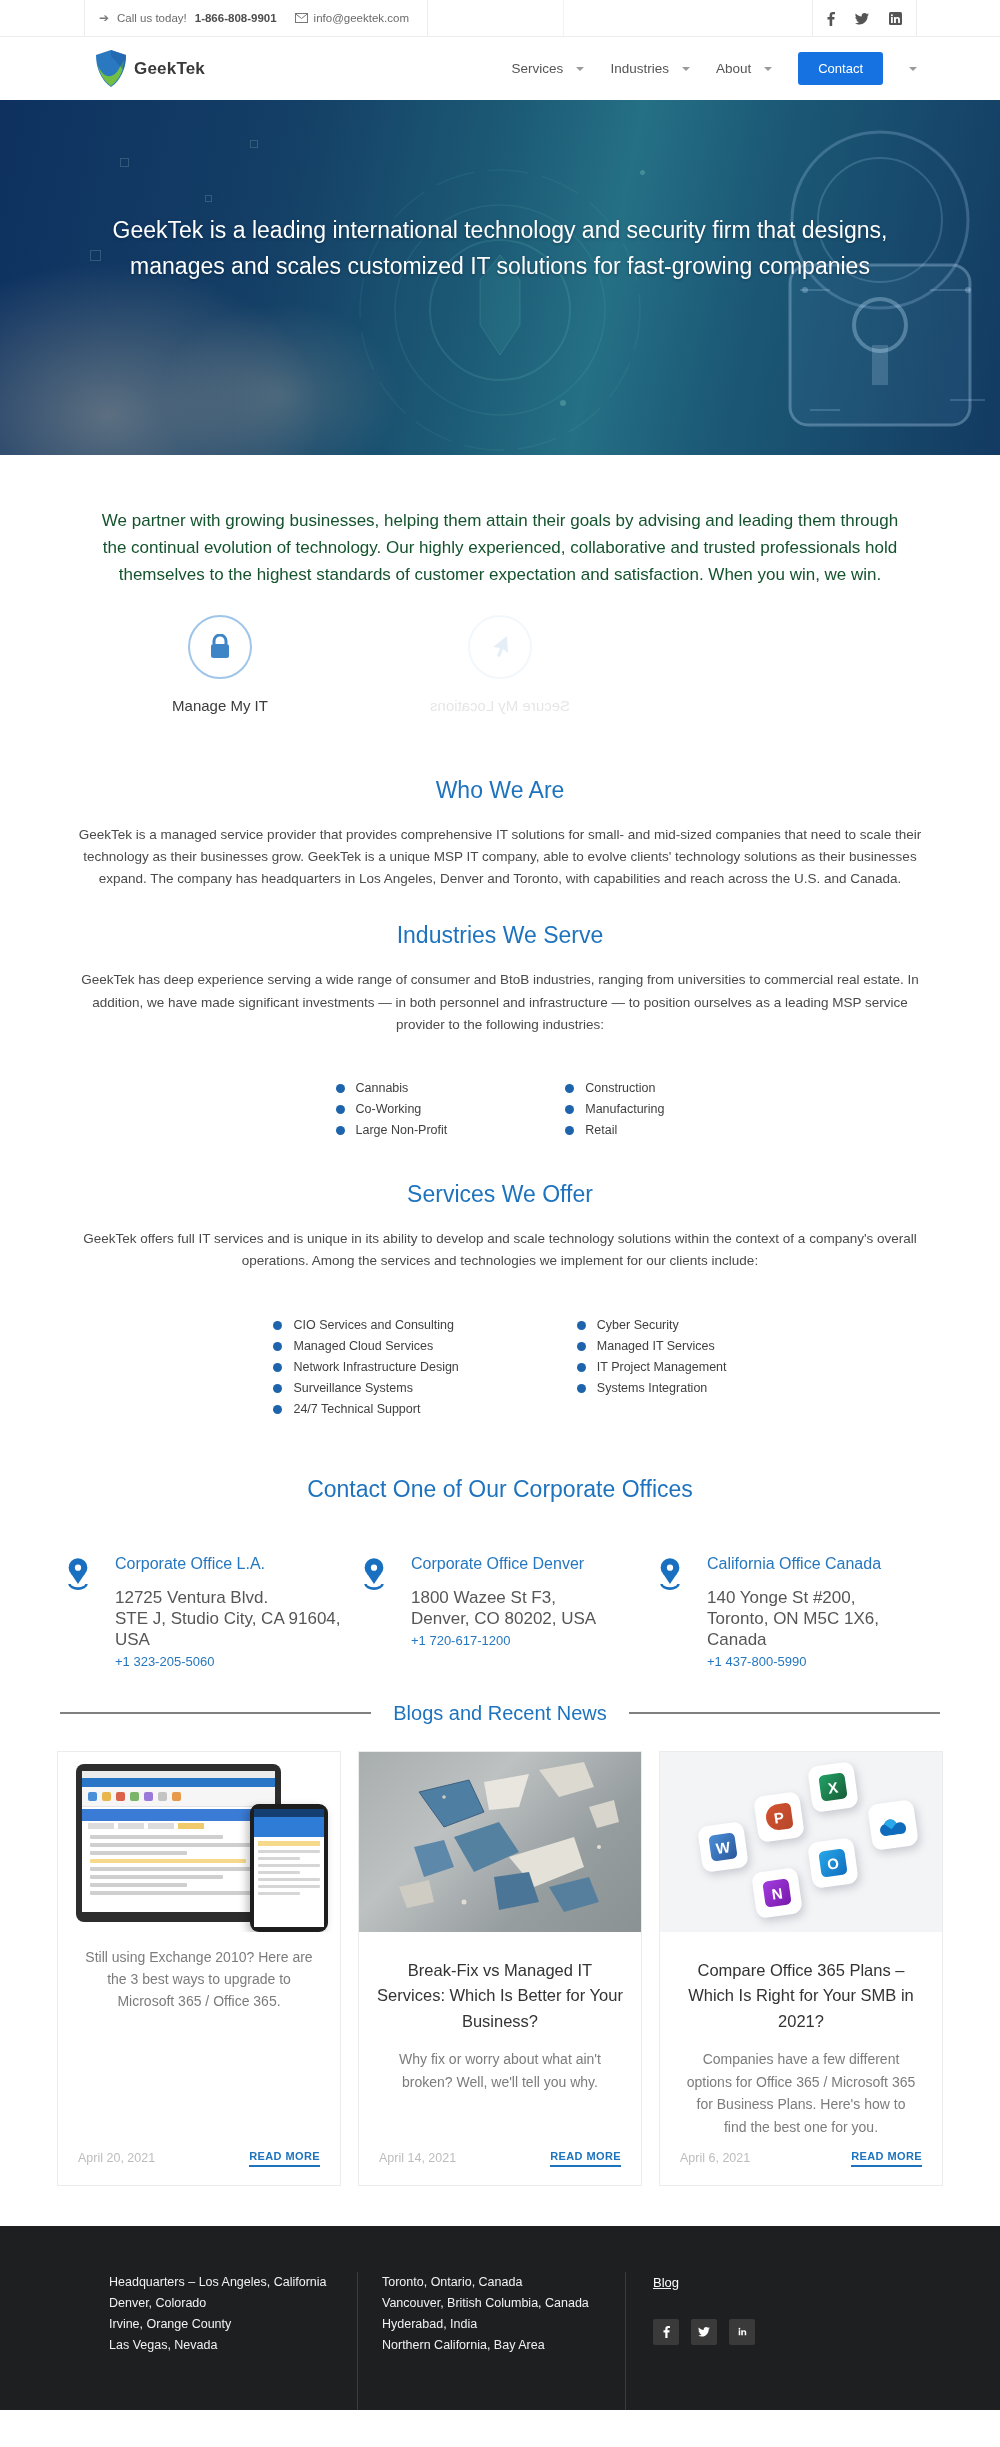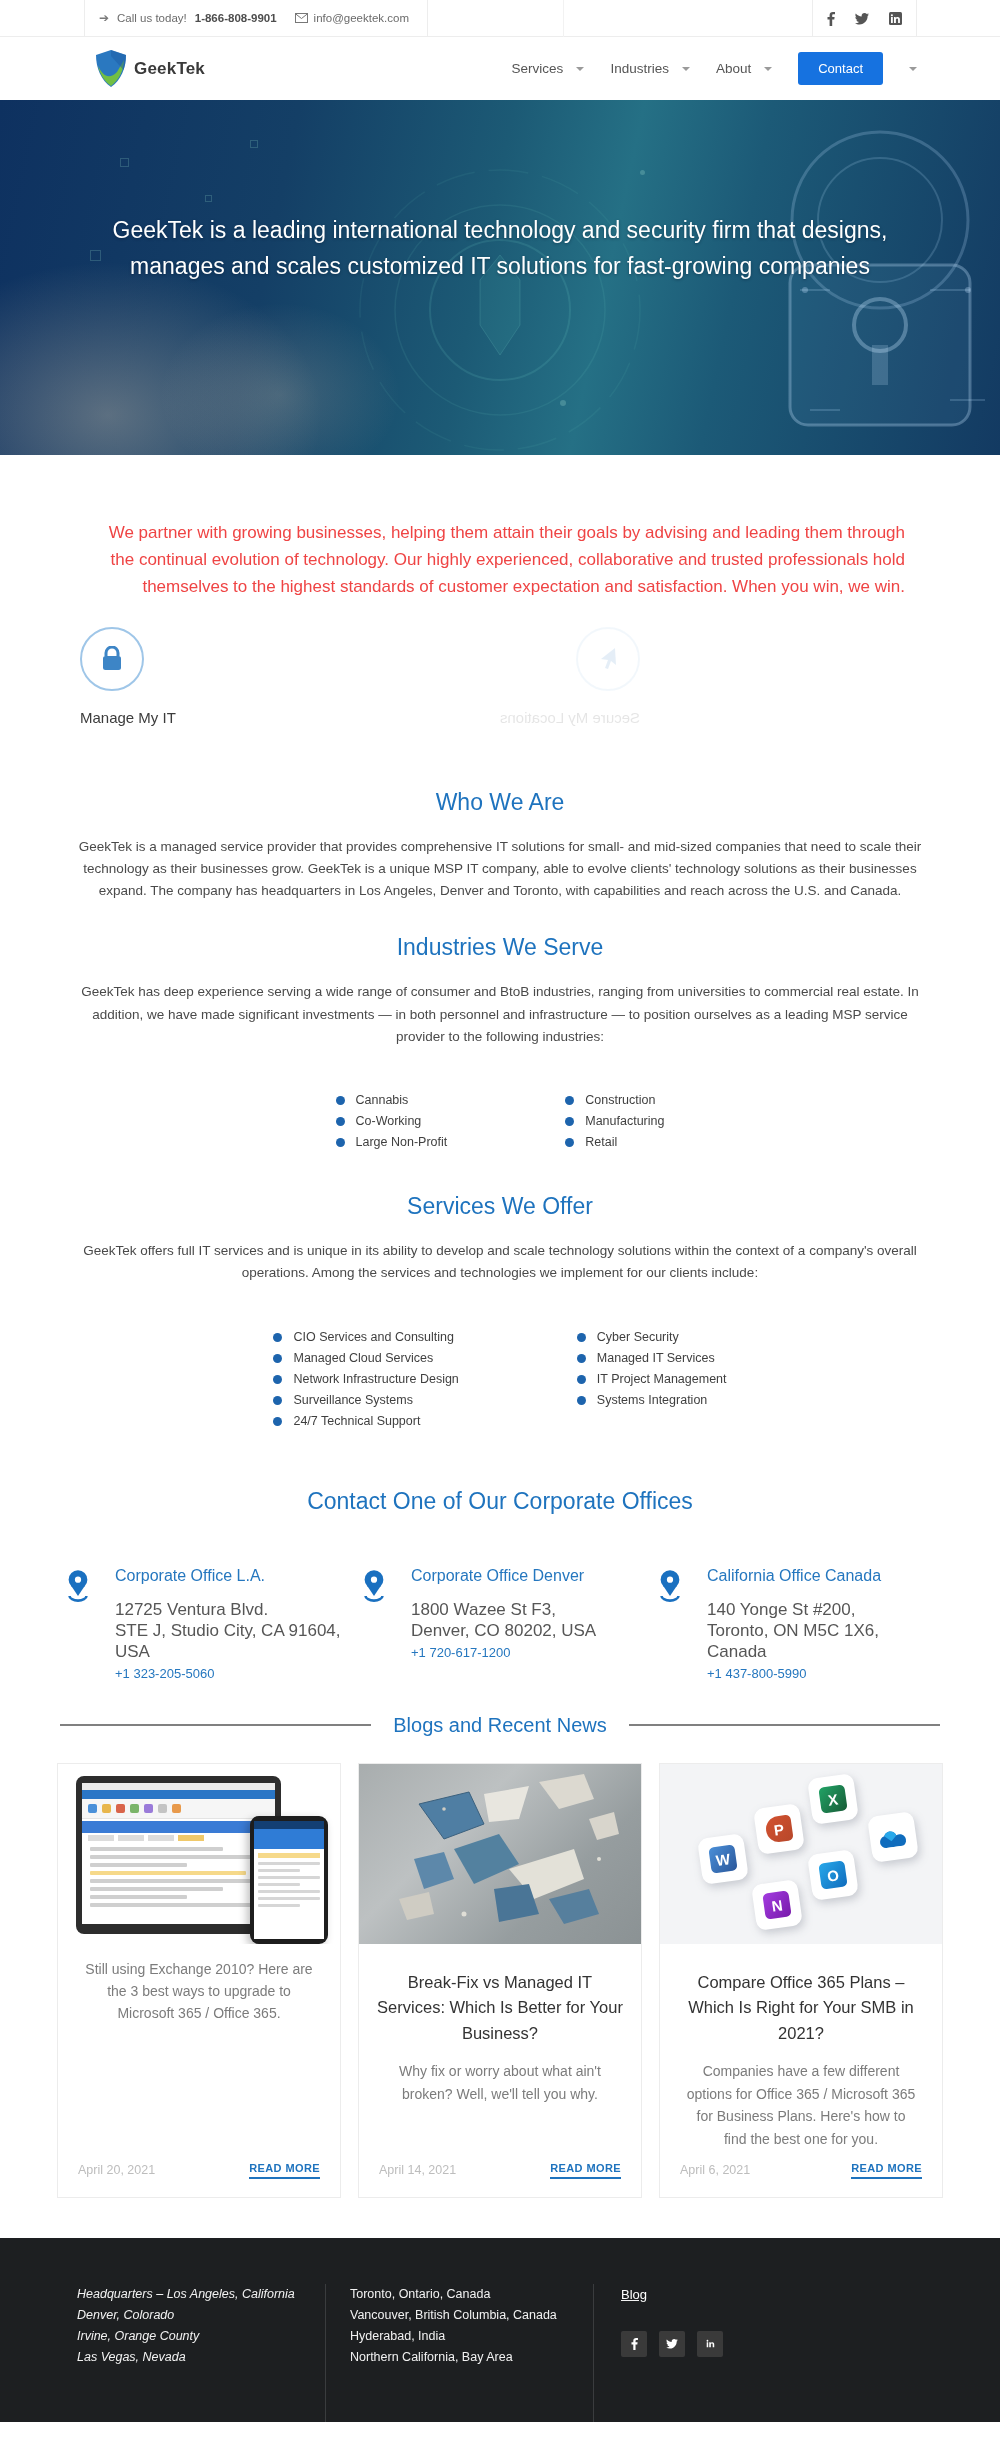--- a/index.html
+++ b/index.html
@@ -35,25 +35,25 @@
     background:radial-gradient(ellipse at 50% 50%, rgba(220,200,175,.22), rgba(220,200,175,0) 65%); }
   .hero svg.rings { position:absolute; left:330px; top:60px; opacity:.9; }
   .hero svg.lockart { position:absolute; right:-10px; top:10px; }
   .bit { position:absolute; border:1px solid rgba(150,225,205,.22); }
   .dotbit { position:absolute; background:rgba(170,230,215,.25); border-radius:50%; }
   .hero-text { position:relative; z-index:3; width:780px; margin:0 auto; padding-top:112px; text-align:center;
     color:#fff; font-size:23px; line-height:1.58; font-weight:400; text-shadow:0 1px 3px rgba(0,20,40,.4); }
 
   
   .intro { padding-top:48px; }
-  .intro p { width:810px; margin:16px auto; text-align:right; color:#ef4444; font-size:17px; line-height:1.6; }
+  .intro p { width:810px; margin:4px auto; text-align:center; color:#14532d; font-size:17px; line-height:1.6; }
 
   
   .quick-row { margin-top:26px; margin-left:80px; display:flex; height:118px; }
-  .quick-item { width:280px; display:flex; flex-direction:column; cursor:pointer; }
+  .quick-item { width:280px; display:flex; flex-direction:column; align-items:center; cursor:pointer; }
   .quick-circle { width:64px; height:64px; border:2px solid #9fc6e8; border-radius:50%; display:flex; align-items:center; justify-content:center; }
   .quick-label { margin-top:18px; font-size:15px; color:#3c3c3c; }
   .quick-faded { transform:scaleX(-1); opacity:.13; }
 
   
   .section-h { text-align:center; color:#1e73be; font-size:23px; font-weight:400; }
   .section-p { width:860px; margin:20px auto 0; text-align:center; font-size:13.5px; color:#4a4a4a; line-height:1.65; }
 
   .list-wrap { display:flex; justify-content:center; gap:118px; margin-top:42px; }
   .blist { list-style:none; }
@@ -114,21 +114,21 @@
   .art2 svg { position:absolute; left:0; top:0; }
 
   
   .art3 { background:#f3f4f6; }
   .tile { position:absolute; width:46px; height:46px; background:#fff; border-radius:10px; box-shadow:2px 4px 8px rgba(120,125,140,.35); display:flex; align-items:center; justify-content:center; transform:rotate(-8deg); }
   .tile .glyph { width:26px; height:26px; border-radius:5px; color:#fff; font-size:15px; font-weight:bold; display:flex; align-items:center; justify-content:center; }
 
   
   .footer { margin-top:40px; background:#1d1f21; height:184px; padding-top:46px; display:flex; color:#f2f2f2; }
   .fcol { font-size:12.5px; line-height:21px; font-weight:300; }
-  .fcol1 { margin-left:77px; width:248px;font-style:italic; }
+  .fcol1 { margin-left:109px; width:248px; }
   .fcol2 { border-left:1px solid #3a3c3e; padding-left:24px; width:268px; min-height:92px; }
   .fcol3 { border-left:1px solid #3a3c3e; padding-left:27px; min-height:92px;text-decoration:underline; }
   .fblog { font-size:13px; color:#fff; cursor:pointer; }
   .fsocial { display:flex; gap:12px; margin-top:26px; }
   .fsq { width:26px; height:26px; background:#3a3a3a; border-radius:2px; display:flex; align-items:center; justify-content:center; cursor:pointer; }
   .fsq svg { fill:#fff; display:block; }
 </style>
 </head>
 <body>
 

